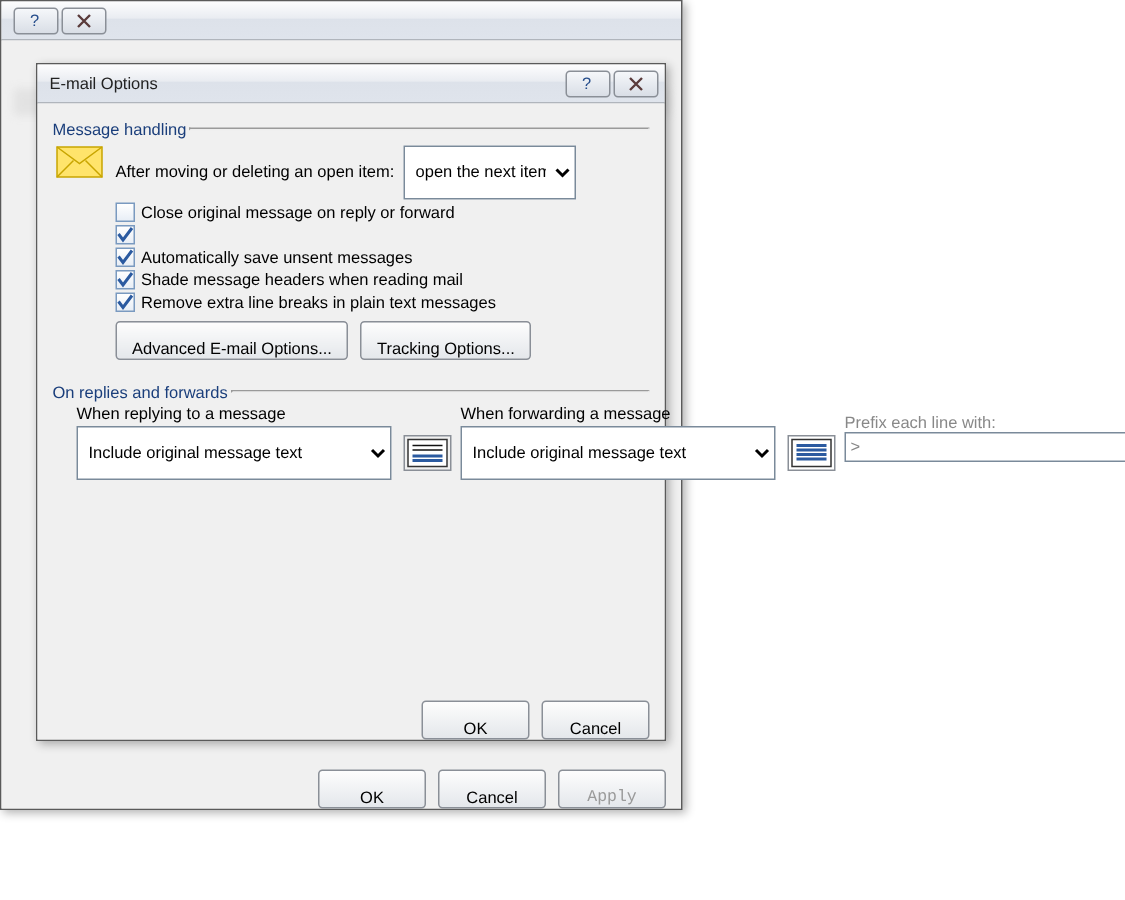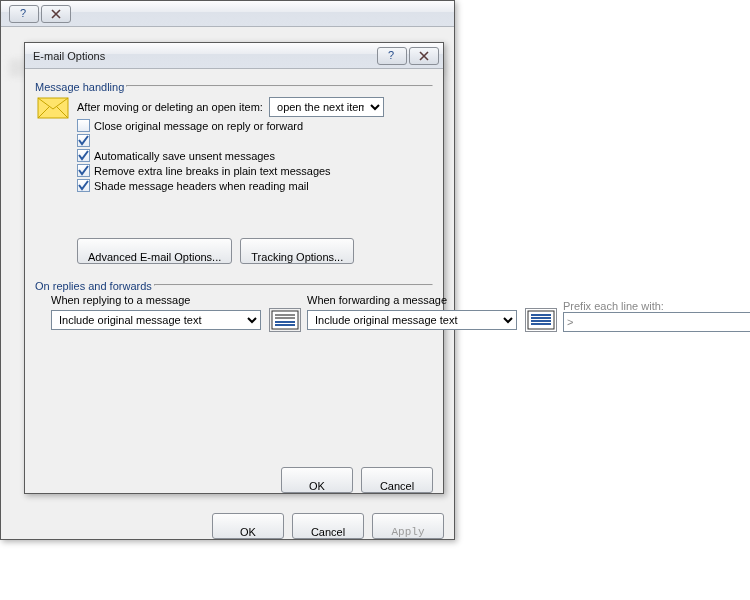--- a/index.html
+++ b/index.html
@@ -66,30 +66,29 @@
     display:inline-flex; align-items:center; justify-content:center;
     vertical-align:middle; cursor:pointer;
   }
   .check svg { width:11px; height:11px; display:none; }
   .check.checked svg { display:block; }
 
   select, input[type=text] {
     border:1px solid #7a8a9a; background:#fff; height:20px;
     padding:0 3px; font-size:11px;
   }
-  select { height:20px; }
+  select { height:36px; }
   input[disabled] { color:#888; }
   label.dis { color:#888;margin-top:44px; }
 
   .btn {
     height:22px; padding:12px 10px;
     border:1px solid #8a8f97; border-radius:3px;
     background:linear-gradient(to bottom,#fdfdfd,#e4e7eb);
     cursor:pointer;
-    margin-top:40px;
   }
   .btn.disabled { color:#9a9a9a; cursor:default;font-family:Liberation Mono, monospace; }
 
   .footer {
     position:absolute; right:10px; bottom:0; display:flex; gap:8px;
   }
   .footer .btn { min-width:72px; }
 
   .opt-icons {
     width:32px; height:24px;
@@ -193,34 +192,34 @@
           </div>
           <div class="row">
             <span id="cb3" class="check checked">
               <svg viewBox="0 0 11 11">
                   <path d="M1 5 L4 9 L10 1" stroke="#2b5aa0" stroke-width="2" fill="none"></path>
                 </svg>
             </span>
             <span>Automatically save unsent messages</span>
           </div>
           <div class="row">
+            <span id="cb5" class="check checked">
+              <svg viewBox="0 0 11 11">
+                  <path d="M1 5 L4 9 L10 1" stroke="#2b5aa0" stroke-width="2" fill="none"></path>
+                </svg>
+            </span>
+            <span>Shade message headers when reading mail</span>
+          </div>
+          <div class="row">
             <span id="cb4" class="check checked">
               <svg viewBox="0 0 11 11">
                   <path d="M1 5 L4 9 L10 1" stroke="#2b5aa0" stroke-width="2" fill="none"></path>
                 </svg>
             </span>
             <span>Remove extra line breaks in plain text messages</span>
-          </div>
-          <div class="row">
-            <span id="cb5" class="check checked">
-              <svg viewBox="0 0 11 11">
-                  <path d="M1 5 L4 9 L10 1" stroke="#2b5aa0" stroke-width="2" fill="none"></path>
-                </svg>
-            </span>
-            <span>Shade message headers when reading mail</span>
           </div>
 
           <div class="row" style="gap:8px; margin-top:6px;">
             <button class="btn">Advanced E-mail Options...</button>
             <button class="btn">Tracking Options...</button>
           </div>
         </div>
       </div>
 
       <div class="group-head" style="margin-top:10px">

